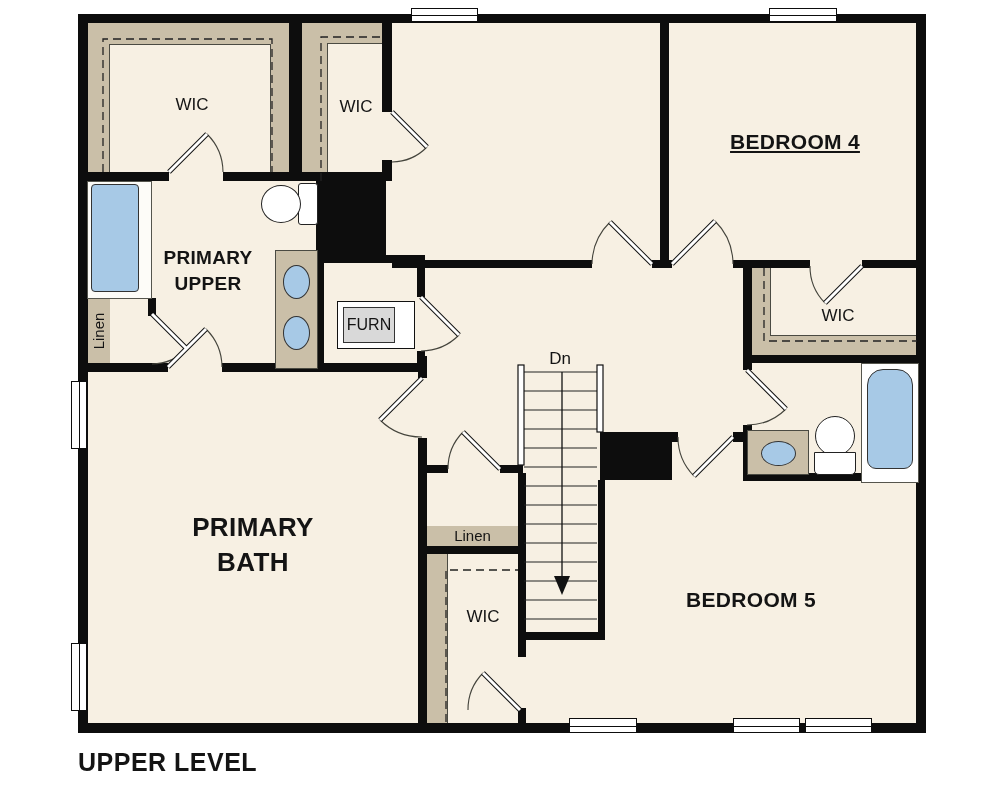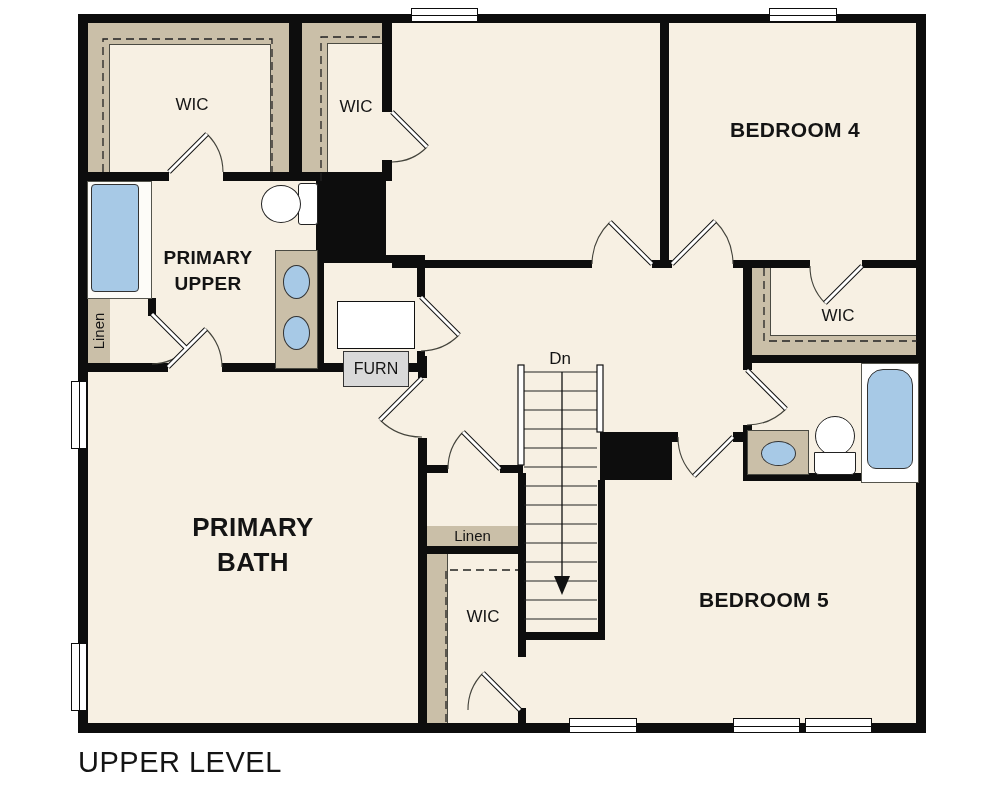--- a/index.html
+++ b/index.html
@@ -25,21 +25,21 @@
   svg.overlay{position:absolute;left:0;top:0;z-index:7;pointer-events:none;}
   .lbl{position:absolute;z-index:8;display:flex;align-items:center;justify-content:center;
        white-space:pre;line-height:1.1;}
   .room-name{font-weight:bold;font-size:21px;letter-spacing:.3px;}
   .room-name-sm{font-weight:bold;font-size:19px;letter-spacing:.3px;}
   .room-name-lg{font-weight:bold;font-size:26px;letter-spacing:.4px;line-height:1.35;}
   .util{font-size:17px;justify-content:center;}
   .util-sm{font-size:14px;}
   .two-line{text-align:center;font-weight:bold;}
   .furn-inner{background:#d9d9d9;border:1px solid #333;display:flex;align-items:center;justify-content:center;}
-  .title{font-weight:normal;font-size:29px;letter-spacing:.5px;}
+  .title{font-weight:bold;font-size:25px;letter-spacing:.5px;}
   .rot{transform:rotate(-90deg);}
 </style>
 </head>
 <body>
 
 <div id="canvas">
 
   <div class="abs floor" style="left:88px;top:22px;width:829px;height:701px;"></div>
 
   <div class="abs tan" style="left:88px;top:23px;width:201px;height:149px;"></div>
@@ -100,21 +100,21 @@
   <div class="abs fix blue" style="left:91px;top:184px;width:46px;height:106px;border-radius:4px;"></div>
 
   <div class="abs fix white-fix" style="left:298px;top:183px;width:18px;height:40px;border-radius:3px;"></div>
   <div class="abs fix white-fix" style="left:261px;top:185px;width:38px;height:36px;border-radius:50%;"></div>
 
   <div class="abs fix tan" style="left:275px;top:250px;width:41px;height:117px;border:1px solid #4a4a42;z-index:5;"></div>
   <div class="abs fix blue" style="left:283px;top:265px;width:25px;height:32px;border-radius:50%;"></div>
   <div class="abs fix blue" style="left:283px;top:316px;width:25px;height:32px;border-radius:50%;"></div>
 
   <div class="abs fix" style="left:337px;top:301px;width:78px;height:48px;background:#fff;border:1.5px solid #111;box-sizing:border-box;"></div>
-  <div class="abs fix furn-inner" style="left:343px;top:307px;width:66px;height:36px;box-sizing:border-box;margin-top:44px;">
+  <div class="abs fix furn-inner" style="left:343px;top:307px;width:52px;height:36px;box-sizing:border-box;">
     <span class="util" style="font-size:16px;">FURN</span>
   </div>
 
   <div class="abs fix tan" style="left:747px;top:430px;width:60px;height:43px;border:1px solid #4a4a42;z-index:5;"></div>
   <div class="abs fix blue" style="left:761px;top:441px;width:33px;height:23px;border-radius:50%;"></div>
   <div class="abs fix white-fix" style="left:815px;top:416px;width:38px;height:38px;border-radius:50%;"></div>
   <div class="abs fix white-fix" style="left:814px;top:452px;width:40px;height:21px;border-radius:0 0 5px 5px;"></div>
   <div class="abs fix outline" style="left:861px;top:363px;width:56px;height:118px;background:#fff;"></div>
   <div class="abs fix blue" style="left:867px;top:369px;width:44px;height:98px;border-radius:16px 16px 9px 9px;"></div>
 
@@ -192,21 +192,21 @@
       <path d="M747 370 L786 409"></path>
     </g>
   </svg>
 
   <div class="lbl util" style="left:142px;top:94px;width:100px;height:22px;">
     <span>WIC</span>
   </div>
   <div class="lbl util" style="left:306px;top:96px;width:100px;height:22px;">
     <span>WIC</span>
   </div>
-  <div class="lbl room-name" style="left:670px;top:116px;width:250px;height:28px;">
+  <div class="lbl room-name" style="left:670px;top:128px;width:250px;height:28px;text-decoration:underline;">
     <span>BEDROOM 4</span>
   </div>
   <div class="lbl room-name-sm two-line" style="left:128px;top:244px;width:160px;height:54px;flex-direction:column;line-height:1.35;">
     <span>PRIMARY</span>
     <span>UPPER</span>
   </div>
   <div class="lbl util-sm rot" style="left:67px;top:318px;width:63px;height:26px;font-size:15px;">
     <span>Linen</span>
   </div>
   <div class="lbl util" style="left:788px;top:305px;width:100px;height:22px;">
@@ -218,21 +218,21 @@
   <div class="lbl util-sm" style="left:427px;top:527px;width:91px;height:19px;font-size:15px;">
     <span>Linen</span>
   </div>
   <div class="lbl util" style="left:440px;top:606px;width:86px;height:22px;">
     <span>WIC</span>
   </div>
   <div class="lbl room-name-lg two-line" style="left:128px;top:508px;width:250px;height:74px;flex-direction:column;">
     <span>PRIMARY</span>
     <span>BATH</span>
   </div>
-  <div class="lbl room-name" style="left:639px;top:586px;width:250px;height:28px;text-align:right;">
+  <div class="lbl room-name" style="left:626px;top:586px;width:250px;height:28px;text-align:right;">
     <span>BEDROOM 5</span>
   </div>
 
   <div class="lbl title" style="left:78px;top:747px;width:260px;height:32px;justify-content:flex-start;">
     <span>UPPER LEVEL</span>
   </div>
 
 </div>
 
 </body></html>

